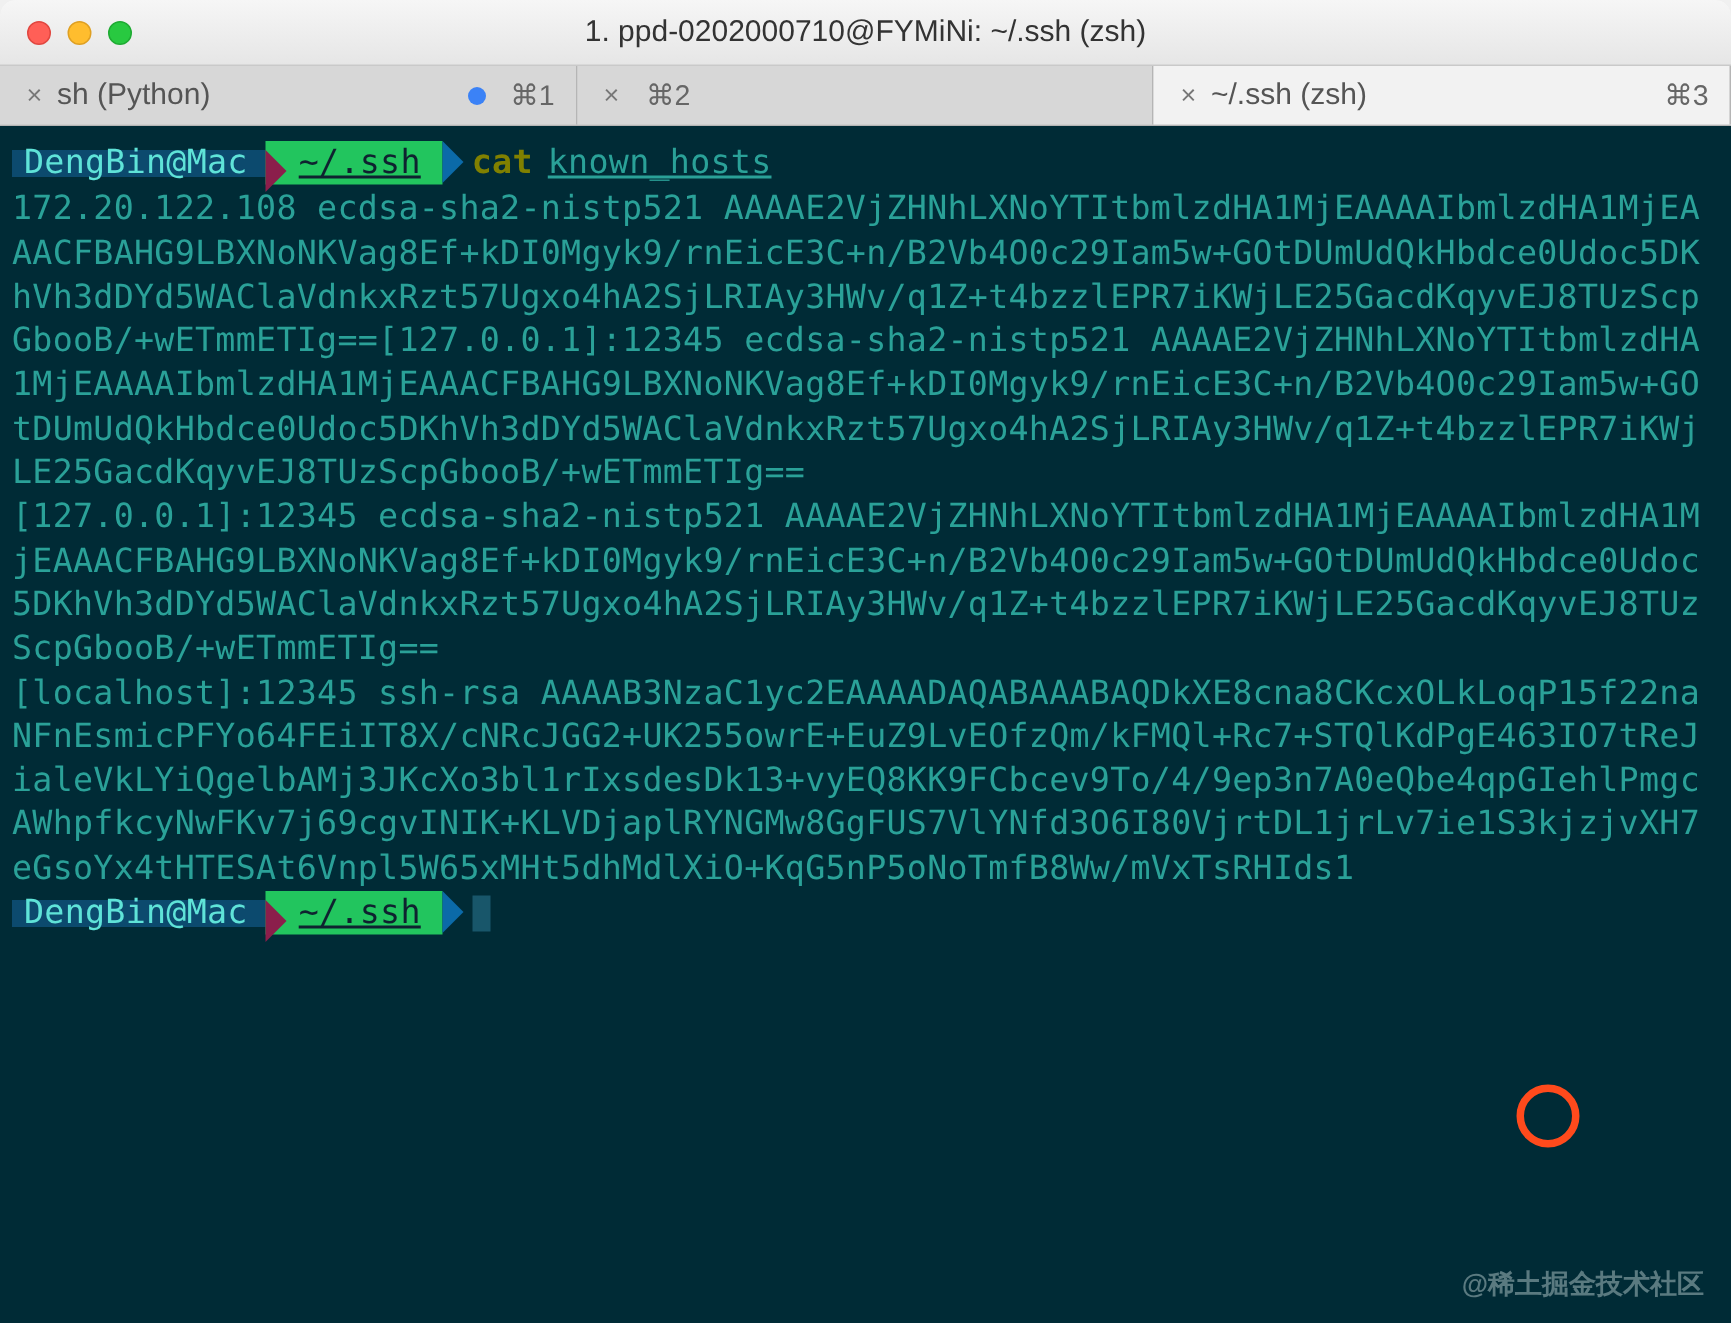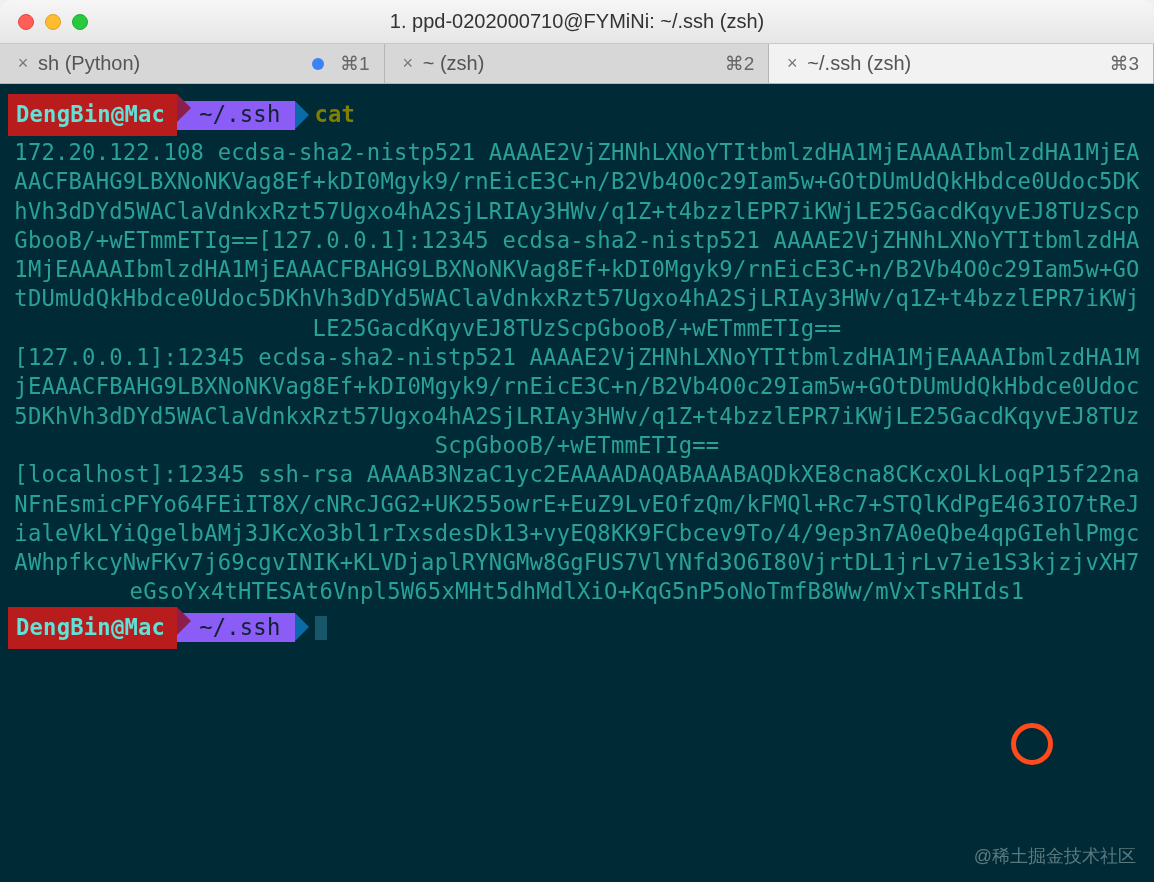--- a/index.html
+++ b/index.html
@@ -94,82 +94,83 @@
     font-family: "Menlo", "Monaco", "Consolas", monospace;
     font-size: 22.2px;
     line-height: 1.32;
     color: #2aa198;
     overflow: hidden;
     letter-spacing: 0.2px;
   }
   .term-line { white-space: pre-wrap; word-break: break-all; }
   .prompt-row { display: flex; align-items: center; flex-wrap: wrap; margin-bottom: 2px;}
   .seg-user {
-    background: #b91c1c;
+    background: #0c4a6e;
     color: #5fe3d8;
     padding: 0 12px 0 8px;
     position: relative;
-    height: 42px;
+    height: 18px;
     display: inline-flex;
     align-items: center;
-    font-weight: bold;
   }
   .seg-user::after {
     content:"";
     position:absolute;
     right:-14px; top:0;
     border-top: 14.5px solid transparent;
     border-bottom: 14.5px solid transparent;
     border-left: 14px solid #8b1e4b;
     z-index: 2;
   }
   .seg-path {
-    background: #8b5cf6;
+    background: #22c55e;
     color: #0f2230;
     padding: 0 14px 0 22px;
     height: 29px;
     display: inline-flex;
     align-items: center;
     position: relative;
     font-weight: 500;
+    text-decoration: underline;
   }
   .seg-path::after {
     content:"";
     position:absolute;
     right:-14px; top:0;
     border-top: 14.5px solid transparent;
     border-bottom: 14.5px solid transparent;
     border-left: 14px solid #0b6aa8;
   }
   .cmd { color: #808000; margin-left: 20px; font-weight: bold; }
   .arg { color: #2aa198; text-decoration: underline; margin-left: 10px; }
   .cursor-block {
     display: inline-block;
     width: 12px; height: 24px;
     background: #18566a;
     margin-left: 20px;
     vertical-align: middle;
   }
-  .output { color: #2aa198; text-align: center; }
+  .output { color: #2aa198; }
   .circle-annot {
     position: absolute;
     width: 42px; height: 42px;
     border: 5px solid #ff4a1c;
     border-radius: 50%;
     left: 1011px;
     top: 723px;
     pointer-events: none;
   }
   .watermark {
     position: absolute;
     right: 18px;
     bottom: 14px;
     color: #5a7a80;
     font-size: 18px;
     font-family: -apple-system, sans-serif;
+    font-weight: bold;
   }
 </style>
 </head>
 <body>
 
 <div class="window">
   <div class="titlebar">
     <div class="traffic-lights">
       <div class="traffic-light tl-red"></div>
       <div class="traffic-light tl-yellow"></div>
@@ -180,35 +181,35 @@
 
   <div class="tabbar">
     <div class="tab">
       <span class="close">×</span>
       <span class="label">sh (Python)</span>
       <span class="dot"></span>
       <span class="shortcut">⌘1</span>
     </div>
     <div class="tab">
       <span class="close">×</span>
-      <span class="label">~ (zsh)</span>
       <span class="shortcut">⌘2</span>
     </div>
     <div class="tab active">
       <span class="close">×</span>
       <span class="label">~/.ssh (zsh)</span>
       <span class="shortcut">⌘3</span>
     </div>
   </div>
 
   <div class="terminal">
     <div class="prompt-row">
       <span class="seg-user">DengBin@Mac</span>
       <span class="seg-path">~/.ssh</span>
       <span class="cmd">cat</span>
+      <span class="arg">known_hosts</span>
     </div>
     <div class="term-line output">172.20.122.108 ecdsa-sha2-nistp521 AAAAE2VjZHNhLXNoYTItbmlzdHA1MjEAAAAIbmlzdHA1MjEAAACFBAHG9LBXNoNKVag8Ef+kDI0Mgyk9/rnEicE3C+n/B2Vb4O0c29Iam5w+GOtDUmUdQkHbdce0Udoc5DKhVh3dDYd5WAClaVdnkxRzt57Ugxo4hA2SjLRIAy3HWv/q1Z+t4bzzlEPR7iKWjLE25GacdKqyvEJ8TUzScpGbooB/+wETmmETIg==[127.0.0.1]:12345 ecdsa-sha2-nistp521 AAAAE2VjZHNhLXNoYTItbmlzdHA1MjEAAAAIbmlzdHA1MjEAAACFBAHG9LBXNoNKVag8Ef+kDI0Mgyk9/rnEicE3C+n/B2Vb4O0c29Iam5w+GOtDUmUdQkHbdce0Udoc5DKhVh3dDYd5WAClaVdnkxRzt57Ugxo4hA2SjLRIAy3HWv/q1Z+t4bzzlEPR7iKWjLE25GacdKqyvEJ8TUzScpGbooB/+wETmmETIg==</div>
     <div class="term-line output">[127.0.0.1]:12345 ecdsa-sha2-nistp521 AAAAE2VjZHNhLXNoYTItbmlzdHA1MjEAAAAIbmlzdHA1MjEAAACFBAHG9LBXNoNKVag8Ef+kDI0Mgyk9/rnEicE3C+n/B2Vb4O0c29Iam5w+GOtDUmUdQkHbdce0Udoc5DKhVh3dDYd5WAClaVdnkxRzt57Ugxo4hA2SjLRIAy3HWv/q1Z+t4bzzlEPR7iKWjLE25GacdKqyvEJ8TUzScpGbooB/+wETmmETIg==</div>
     <div class="term-line output">[localhost]:12345 ssh-rsa AAAAB3NzaC1yc2EAAAADAQABAAABAQDkXE8cna8CKcxOLkLoqP15f22naNFnEsmicPFYo64FEiIT8X/cNRcJGG2+UK255owrE+EuZ9LvEOfzQm/kFMQl+Rc7+STQlKdPgE463IO7tReJialeVkLYiQgelbAMj3JKcXo3bl1rIxsdesDk13+vyEQ8KK9FCbcev9To/4/9ep3n7A0eQbe4qpGIehlPmgcAWhpfkcyNwFKv7j69cgvINIK+KLVDjaplRYNGMw8GgFUS7VlYNfd3O6I80VjrtDL1jrLv7ie1S3kjzjvXH7eGsoYx4tHTESAt6Vnpl5W65xMHt5dhMdlXiO+KqG5nP5oNoTmfB8Ww/mVxTsRHIds1</div>
     <div class="prompt-row">
       <span class="seg-user">DengBin@Mac</span>
       <span class="seg-path">~/.ssh</span>
       <span class="cursor-block"></span>
     </div>
   </div>

